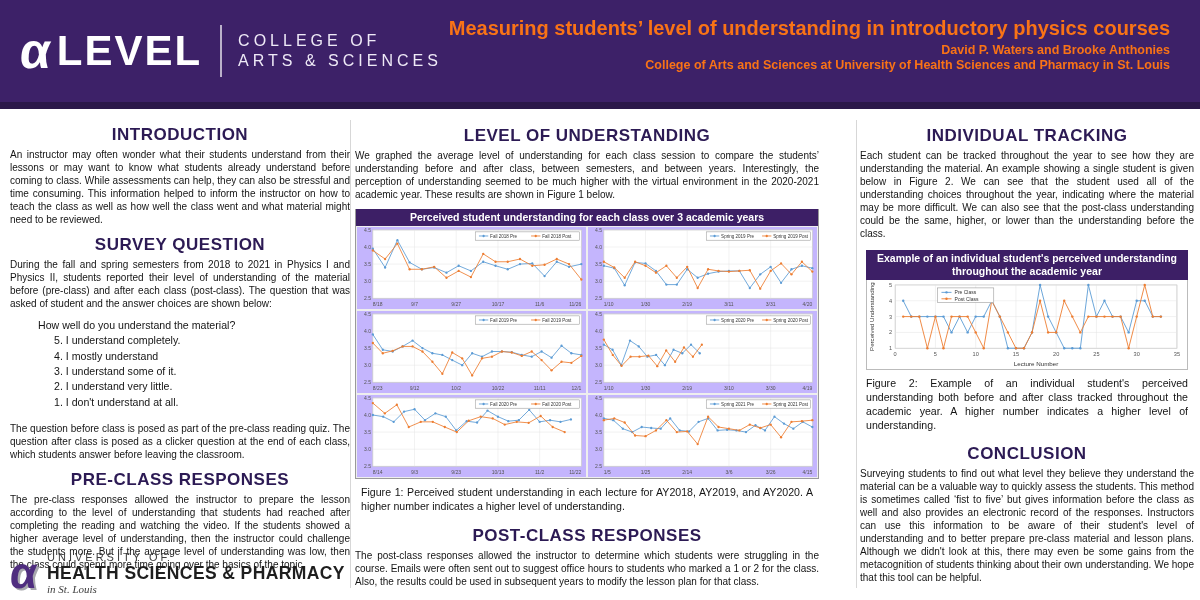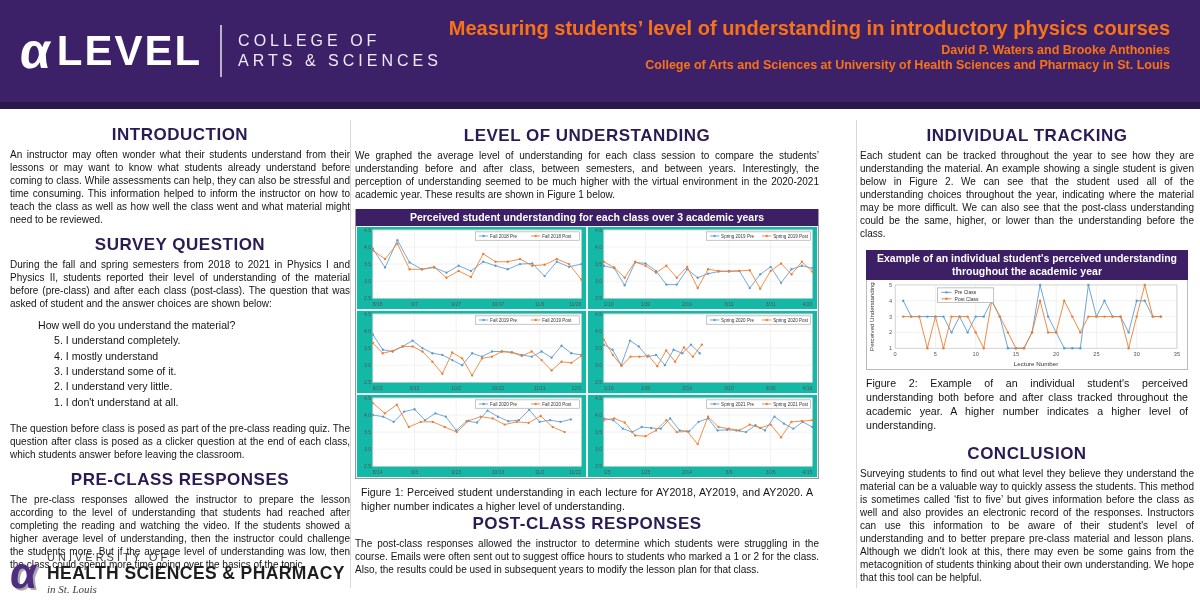--- a/index.html
+++ b/index.html
@@ -34,21 +34,21 @@
                letter-spacing:.5px; margin:9px 0 3px; }
   p.body { font-size:10px; line-height:1.3; color:#141414; text-align:justify; }
 
   .question-block { margin:8px 0 0 28px; font-size:10.6px; line-height:1.45; color:#141414; }
   .question-block .choice { margin-left:16px; }
   .note { margin-top:12px; }
 
   
   .fig-titlebar { background:#3d1f66; color:#fff; font-size:10.5px; font-weight:bold;
                   text-align:center; padding:2px 6px; line-height:1.25; }
-  .fig1-box { margin-top:8px; border:1px solid #9a9a9a; border-top:none; background:#14b8a6; }
+  .fig1-box { margin-top:8px; border:1px solid #9a9a9a; border-top:none; background:#c4b5fd; }
   .fig1-grid { display:grid; grid-template-columns:1fr 1fr; }
   .mini-chart { height:84px; border:1px solid #eee; }
   .mini-chart svg, .fig2-chart svg { display:block; width:100%; height:100%; }
   .caption { font-size:10.6px; line-height:1.3; color:#141414; text-align:justify; margin-top:7px; }
 
   .fig2-box { margin:10px 6px 0; }
   .fig2-chart { border:1px solid #bbb; border-top:none; height:90px; background:#fff; }
 
   
   .footer-logo { position:absolute; bottom:2px; left:0; display:flex; align-items:center; }
@@ -563,21 +563,21 @@
               <text x="143" y="11.2" font-size="4.9" fill="#333">Spring 2021 Pre</text>
               <line x1="187" x2="197" y1="9.2" y2="9.2" stroke="#ed7d31" stroke-width="0.9"></line>
               <circle cx="192" cy="9.2" r="1.2" fill="#ed7d31"></circle>
               <text x="199" y="11.2" font-size="4.9" fill="#333">Spring 2021 Post</text>
             </svg>
           </div>
       </div>
     </div>
     <p class="caption" style="padding:0 6px">Figure 1: Perceived student understanding in each lecture for AY2018, AY2019, and AY2020. A higher number indicates a higher level of understanding.</p>
 
-    <h2 class="section" style="margin-top:0">POST-CLASS RESPONSES</h2>
+    <h2 class="section" style="margin-top:12px">POST-CLASS RESPONSES</h2>
     <p class="body">The post-class responses allowed the instructor to determine which students were struggling in the course. Emails were often sent out to suggest office hours to students who marked a 1 or 2 for the class. Also, the results could be used in subsequent years to modify the lesson plan for that class.</p>
   </div>
 
   <div class="col" id="col-right">
     <h2 class="section" style="margin-top:10px">INDIVIDUAL TRACKING</h2>
     <p class="body">Each student can be tracked throughout the year to see how they are understanding the material. An example showing a single student is given below in Figure 2. We can see that the student used all of the understanding choices throughout the year, indicating where the material may be more difficult. We can also see that the post-class understanding could be the same, higher, or lower than the understanding before the class.</p>
 
     <div class="fig2-box">
       <div class="fig-titlebar">Example of an individual student's perceived understanding throughout the academic year</div>
       <div class="fig2-chart">

